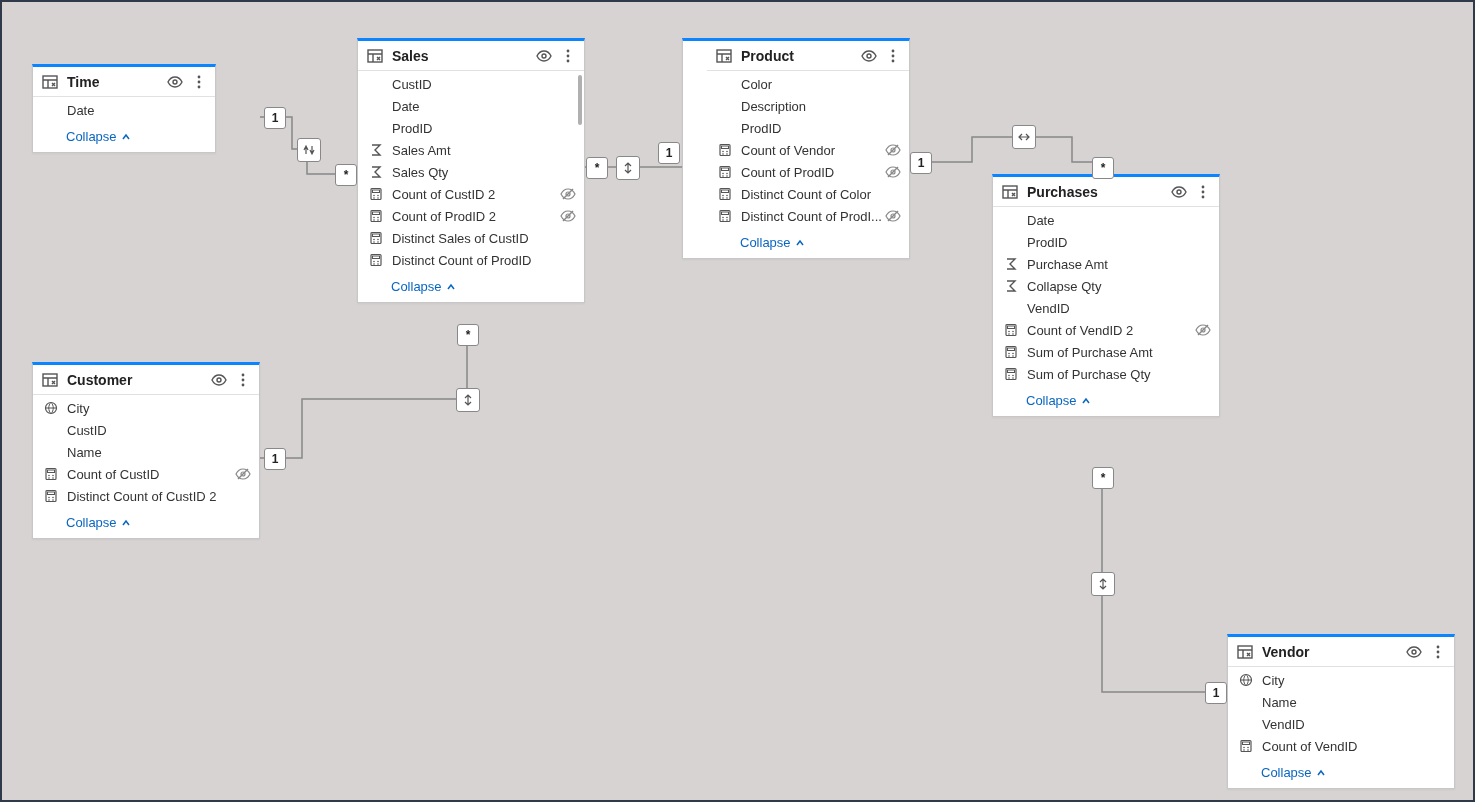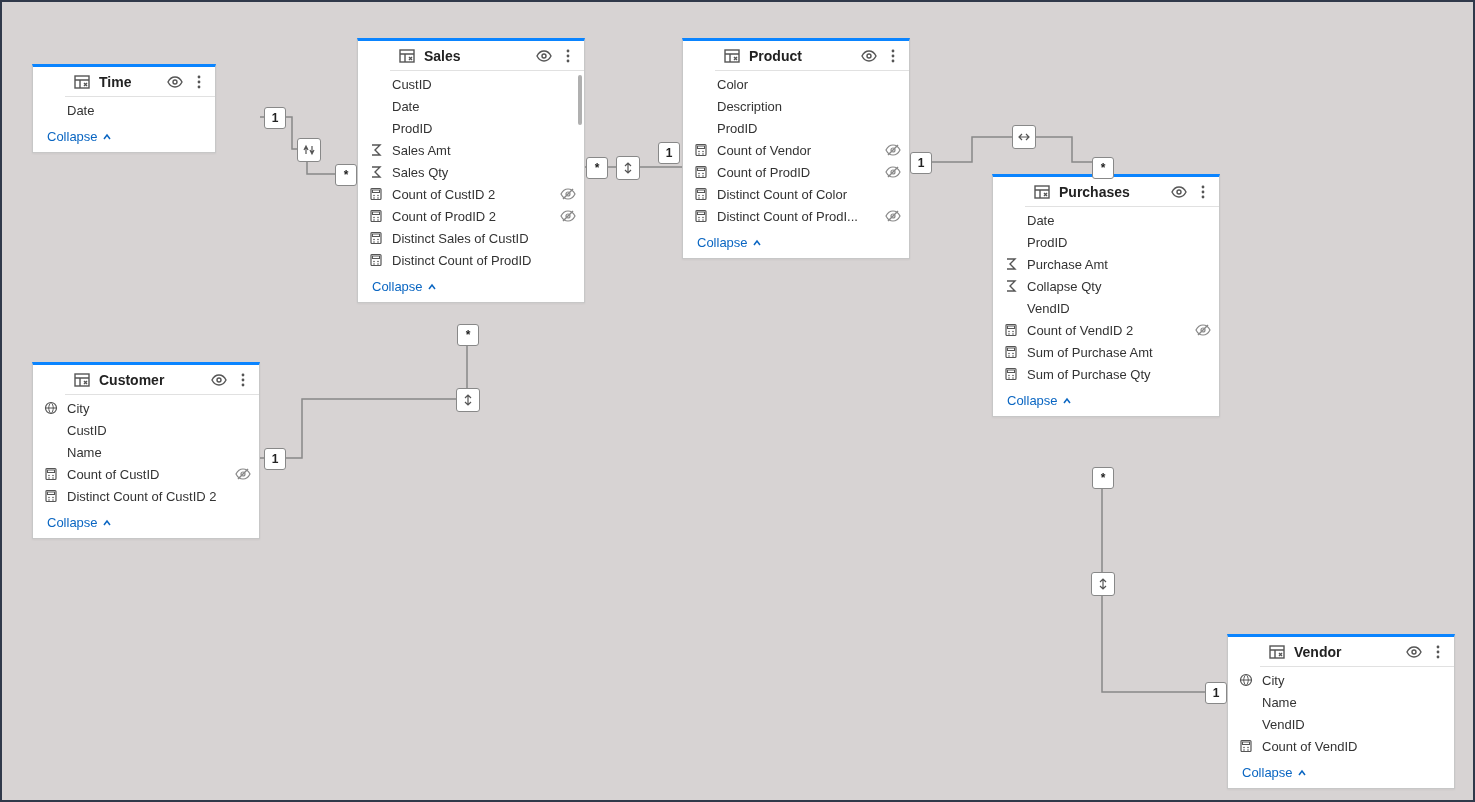--- a/index.html
+++ b/index.html
@@ -38,21 +38,20 @@
     box-shadow: 0 1px 2px rgba(0,0,0,0.05);
     box-sizing: border-box;
   }
   .table-header {
     display: flex;
     align-items: center;
     padding: 6px 8px 6px 8px;
     border-bottom: 1px solid #e1e1e1;
     height: 30px;
     box-sizing: border-box;
-    margin-left: 32px;
   }
   .table-header .icon-slot {
     width: 18px; height: 18px;
     margin-right: 8px;
     display:flex; align-items:center; justify-content:center;
   }
   .table-header .title {
     font-weight: 600;
     font-size: 14px;
     color: #222;
@@ -91,21 +90,21 @@
   }
   .field-row .fi svg { display:block; }
   .field-row .lab { flex:1; white-space:nowrap; overflow:hidden; text-overflow:ellipsis; color:#333;}
   .field-row .hidden-ic { width:16px;height:16px; color:#888; display:flex;align-items:center;justify-content:center;}
 
   .collapse-link {
     padding: 6px 10px 8px 14px;
     color:#0a66c2;
     font-size:13px;
     cursor:pointer;
-    display:flex; align-items:center; gap:4px;
+    display:flex; align-items:center; gap:4px;margin-left:19px;
   }
 
   
   .card-badge {
     position:absolute;
     width:20px;height:20px;
     background:#fff;
     border:1px solid #888;
     border-radius:3px;
     font-size:12px;
@@ -350,21 +349,21 @@
         </div>
       </div>
   <div class="collapse-link">
         <span>Collapse</span>
         <svg width="10" height="10" viewBox="0 0 10 10">
           <path d="M2 7 L5 3 L8 7" stroke="#0a66c2" stroke-width="1.5" fill="none"></path>
         </svg>
       </div>
 </div>
 
-<div class="table-card" style="left:680px; top:36px; width:228px;">
+<div class="table-card" style="left:680px; top:36px; width:228px;padding-left:24px;">
   <div class="table-header">
     <span class="icon-slot">
       <svg width="18" height="18" viewBox="0 0 18 18">
             <rect x="2" y="3" width="14" height="12" class="iconstroke"></rect>
             <path d="M2 7 H16 M7 7 V15" class="iconstroke"></path>
             <path d="M11 10 L14 13 M14 10 L11 13" class="iconstroke"></path>
           </svg>
     </span>
     <span class="title">Product</span>
     <span class="right-icons">

